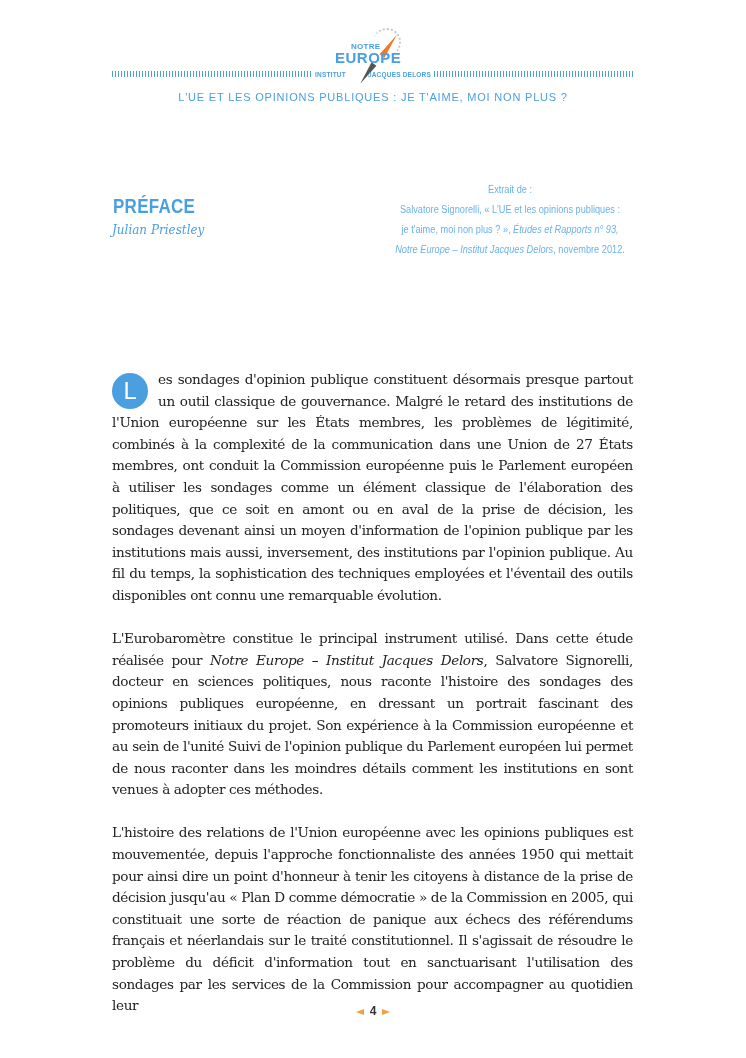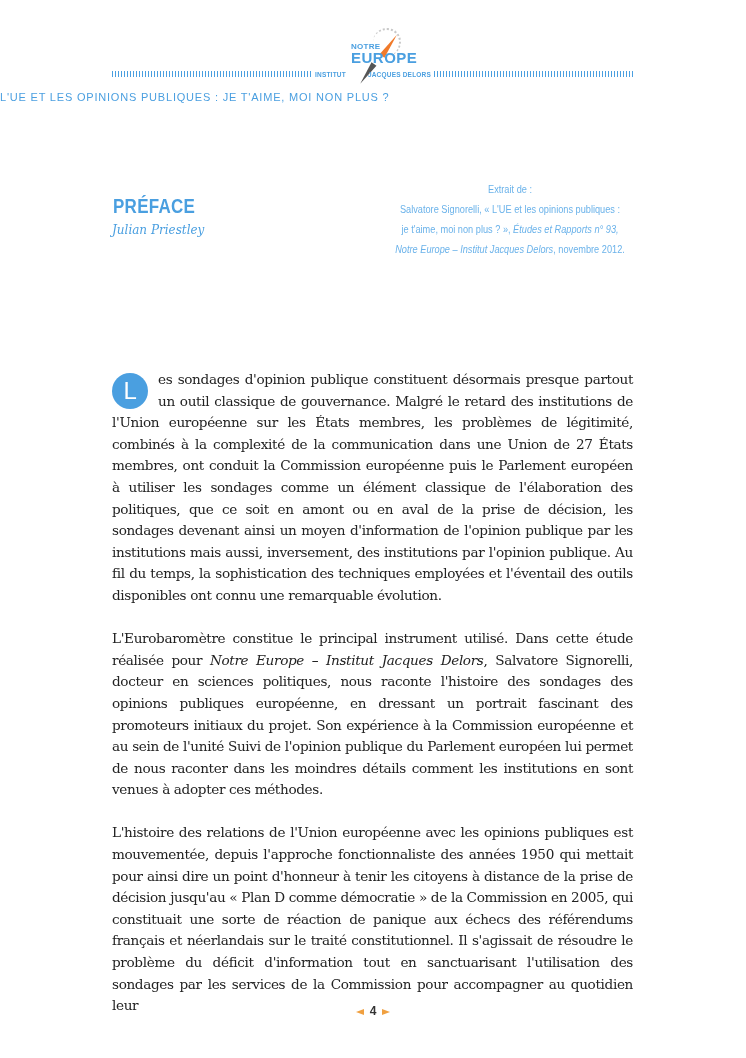--- a/index.html
+++ b/index.html
@@ -1,30 +1,30 @@
 <!DOCTYPE html>
 <html><head>
 <meta charset="utf-8">
 <style>
   html, body { margin: 0; padding: 0; background: #ffffff; }
   body { width: 746px; height: 1058px; position: relative; overflow: hidden; font-family: "DejaVu Serif", serif; }
 
   .logo { position: absolute; left: 335px; top: 28px; width: 80px; height: 52px; }
   .logo .notre { position: absolute; left: 8px; top: 14px; font-family: "Liberation Sans", sans-serif; font-weight: bold; font-size: 8px; color: #4a9fe0; letter-spacing: 0.3px; padding-left: 8px; }
-  .logo .europe { position: absolute; left: 16px; top: 21px; font-family: "Liberation Sans", sans-serif; font-weight: bold; font-size: 15px; color: #4a9fe0; letter-spacing: 0.5px; }
+  .logo .europe { position: absolute; left: 0px; top: 21px; font-family: "Liberation Sans", sans-serif; font-weight: bold; font-size: 15px; color: #4a9fe0; letter-spacing: 0.5px; }
   .logo .compass-orange { position: absolute; left: 44px; top: 2px; width: 0; height: 0; border-left: 3px solid transparent; border-right: 3px solid transparent; border-bottom: 26px solid #f07a2a; transform: rotate(35deg); transform-origin: bottom center; }
   .logo .compass-dark { position: absolute; left: 36px; top: 36px; width: 0; height: 0; border-left: 3px solid transparent; border-right: 3px solid transparent; border-top: 24px solid #555; transform: rotate(35deg); transform-origin: top center; }
   .logo .arc { position: absolute; left: 38px; top: 0; width: 26px; height: 26px; border-top: 2px dotted #c8c8c8; border-right: 2px dotted #c8c8c8; border-radius: 50%; }
 
   .rule-row { position: absolute; left: 112px; top: 70px; width: 522px; height: 8px; display: flex; align-items: center; }
   .ticks { flex: 1; height: 6px; background: repeating-linear-gradient(90deg, #4a9fe0 0 1px, transparent 1px 3px); }
   .rule-label { font-family: "Liberation Sans", sans-serif; font-weight: bold; font-size: 6.5px; color: #4a9fe0; padding: 0 3px; white-space: nowrap; letter-spacing: 0.2px; }
   .rule-gap { width: 16px; }
 
-  .running-title { position: absolute; left: 0; width: 746px; top: 91px; text-align: left; font-family: "Liberation Sans", sans-serif; font-size: 11px; color: #4a9fe0; letter-spacing: 0.8px; }
+  .running-title { position: absolute; left: 0; width: 746px; top: 91px; text-align: center; font-family: "Liberation Sans", sans-serif; font-size: 11px; color: #4a9fe0; letter-spacing: 0.8px; }
 
   .section-title { position: absolute; left: 113px; top: 195px; font-family: "Liberation Sans", sans-serif; font-weight: bold; font-size: 20px; color: #4a9fe0; letter-spacing: 0.3px; transform: scaleX(0.85); transform-origin: left; }
   .author { position: absolute; left: 112px; top: 223px; font-family: "DejaVu Serif", serif; font-style: italic; font-size: 12px; color: #4a9fe0; }
 
   .extract { position: absolute; left: 380px; top: 180px; width: 260px; text-align: center; font-family: "Liberation Sans", sans-serif; font-size: 10px; line-height: 20px; color: #6ab2ea; transform: scaleX(0.92); }
   .extract i { font-style: italic; }
 
   .body { position: absolute; left: 112px; top: 369px; width: 521px; font-family: "DejaVu Serif", serif; font-size: 13.6px; line-height: 21.6px; color: #222; text-align: justify; letter-spacing: -0.35px; }
   .body p { margin: 0 0 21.6px 0; }
   .dropcap { float: left; width: 36px; height: 36px; border-radius: 50%; background: #4a9fe0; color: #fff; font-family: "Liberation Sans", sans-serif; font-size: 24px; line-height: 36px; text-align: center; margin: 4px 10px 0 0; }

